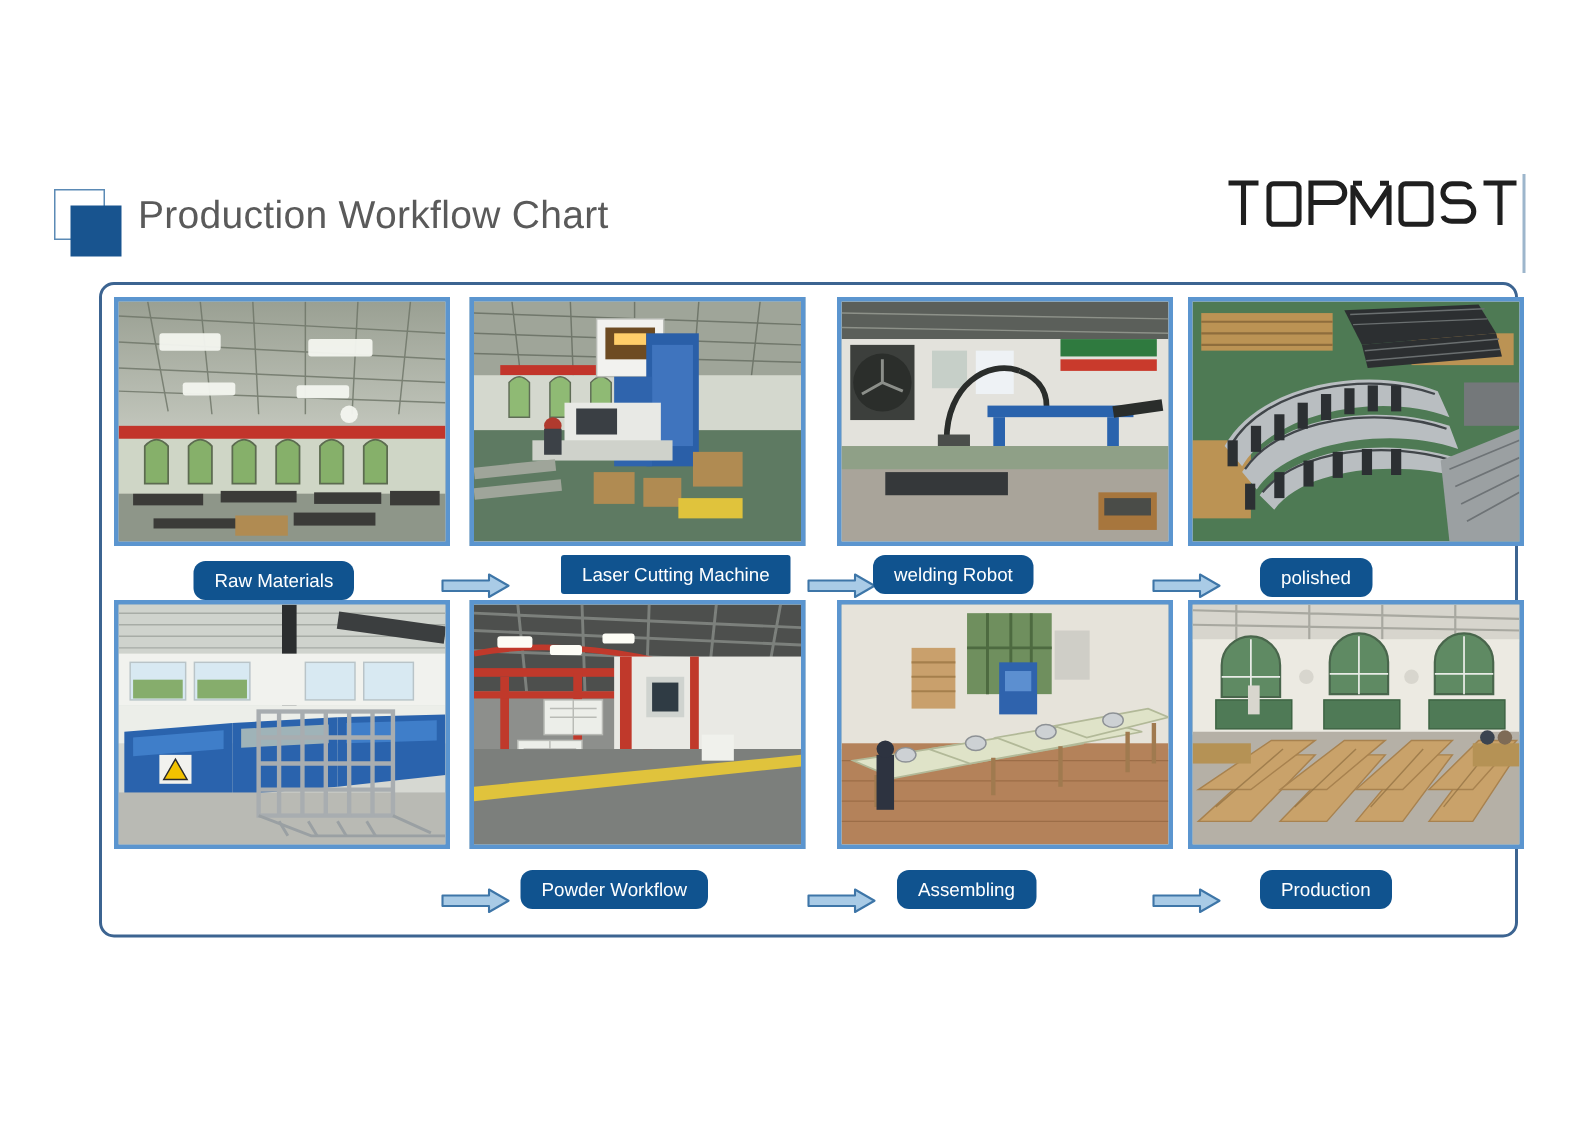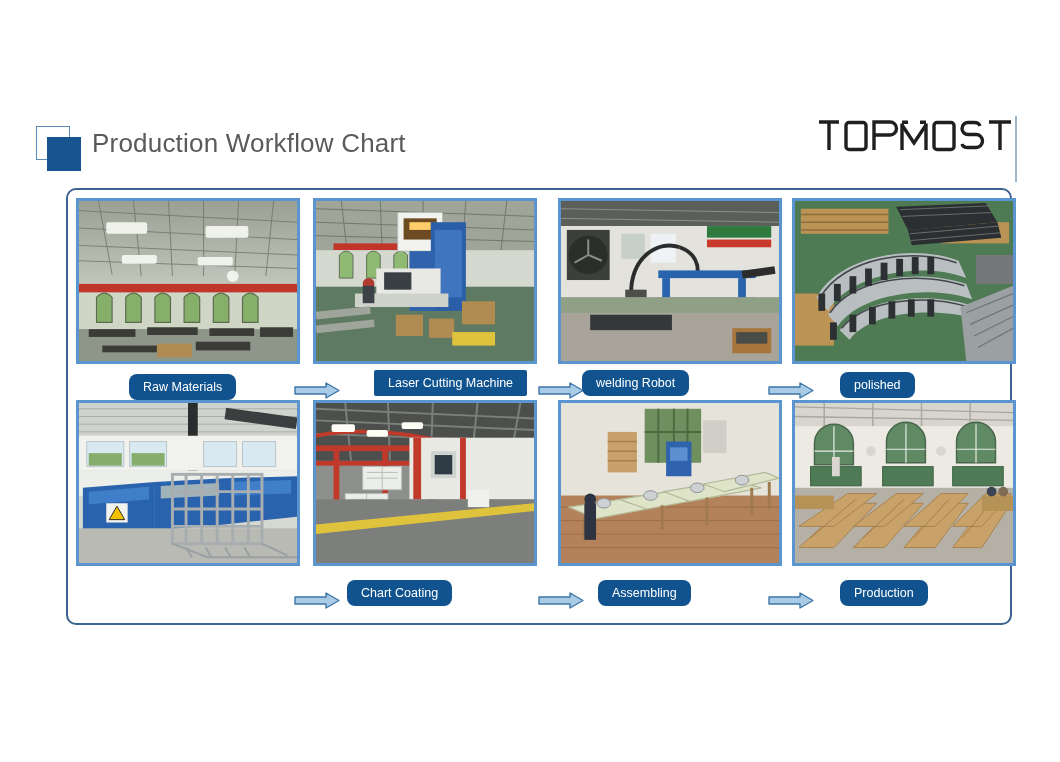--- a/index.html
+++ b/index.html
@@ -478,21 +478,21 @@
             <rect x="30" y="94" width="44" height="26"></rect>
           </g>
           <g stroke="#b9bbb6">
             <path d="M68,66 V90 M52,78 H84 M52,72 H84 M30,106 H74 M52,94 V120 M34,100 H70 M34,112 H70"></path>
           </g>
           <rect x="0" y="100" width="224" height="66" fill="#7c7f7c"></rect>
           <path d="M0,126 L224,104 L224,112 L0,136 Z" fill="#e0c33c"></path>
           <rect x="156" y="90" width="22" height="18" fill="#f0f1ec"></rect>
         </svg>
       </div>
-      <div class="label rounded" style="left:34px; top:180px;">Chart Coating</div>
+      <div class="label rounded" style="left:34px; top:180px;">Powder Workflow</div>
     </div>
 
     <div class="arrow" style="left:470px; top:192px;">
       <svg width="46" height="17" viewBox="0 0 46 17">
         <path d="M1,5 H32 V1 L45,8.5 L32,16 V12 H1 Z" fill="#a9cbe6" stroke="#3e76a8" stroke-width="1.4" stroke-linejoin="round"></path>
       </svg>
     </div>
 
     <div class="step step-3">
       <div class="photo">

